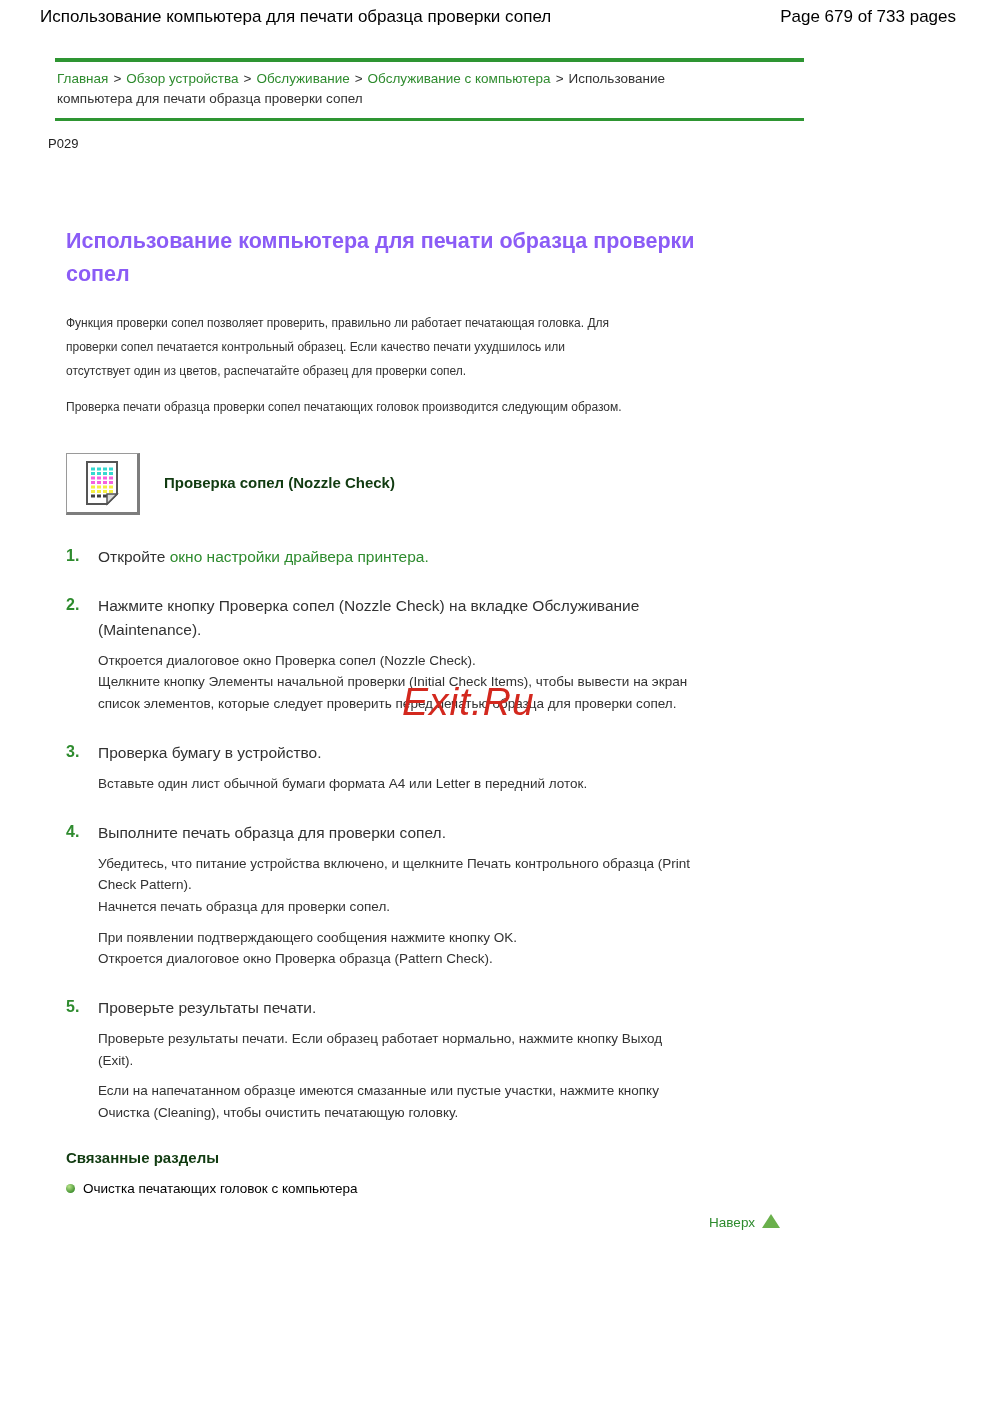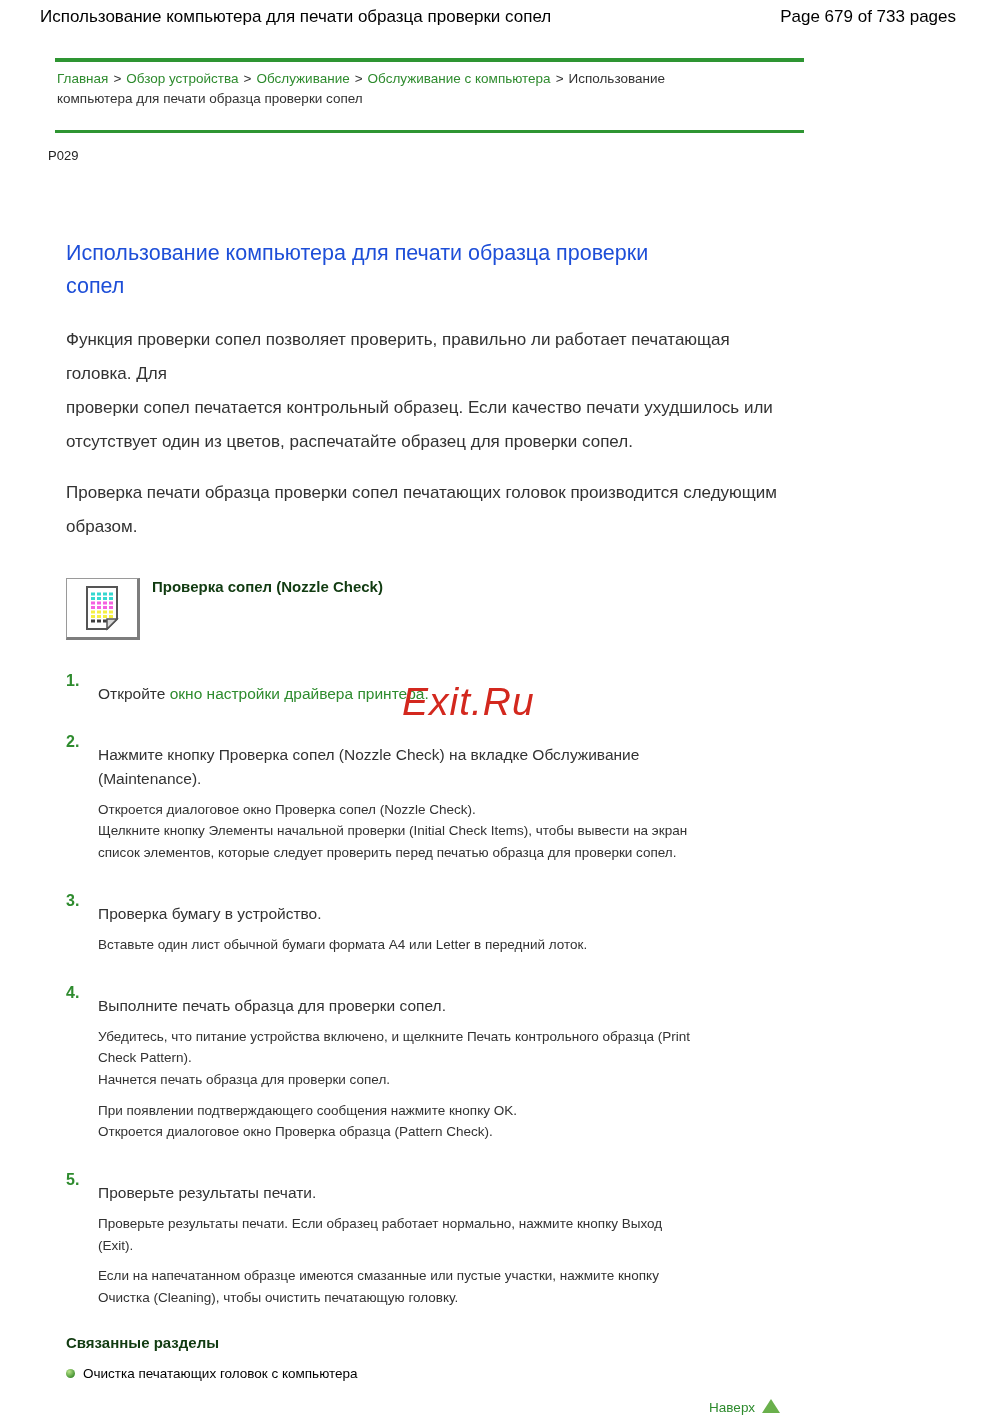--- a/index.html
+++ b/index.html
@@ -19,62 +19,62 @@
     padding:7px 44px 0 40px;
     font-size:17px; color:#000;
   }
 
   
   .breadcrumb {
     margin:31px 0 0 55px;
     width:745px;
     border-top:4px solid #2e9532;
     border-bottom:3px solid #2e9532;
-    padding:7px 2px 20px;
+    padding:7px 2px 8px;
     font-size:13.5px; line-height:1.5; color:#323232;
   }
   .breadcrumb a { color:#2e8b2e; text-decoration:none; cursor:pointer; }
   .breadcrumb .sep { color:#323232; margin:0 5px; }
 
   .pcode { margin:15px 0 0 48px; font-size:13px; color:#222; }
 
   .content { margin-left:66px; width:714px; }
 
   h1.article-title {
     margin:74px 0 0;
     font-size:21.5px; line-height:1.55;
-    color:#1d4ed8; font-weight:normal;
-  }
-
-  .intro { margin-top:20px; font-size:17px; line-height:2.0; }
+    color:#8b5cf6; font-weight:bold;
+  }
+
+  .intro { margin-top:20px; font-size:12px; line-height:2.0; }
   .intro-2 { margin-top:10px; }
 
   
-  .feature { margin-top:34px; display:flex; align-items:flex-start; }
+  .feature { margin-top:34px; display:flex; align-items:center;gap:12px; }
   .icon-btn {
     width:70px; height:58px;
     background:#fff;
     border:1px solid #9a9a9a;
     border-right:3px solid #7d7d7d;
     border-bottom:3px solid #7d7d7d;
     display:flex; align-items:center; justify-content:center;
   }
   .feature-label {
     margin-left:12px; padding-bottom:3px;
     font-size:15px; font-weight:bold; color:#113b11;
   }
 
   
   .steps { margin-top:30px; }
   .step { display:flex; margin-bottom:26px; }
   .step-num {
     flex:none; width:24px; margin-right:8px;
     color:#2e8b2e; font-weight:bold; font-size:16px; line-height:1.4;
   }
-  .step-main { flex:1; max-width:676px;margin-top:12px; }
+  .step-main { flex:1; max-width:676px; }
   .step-title { font-size:15.5px; line-height:1.5; color:#323232; }
   .step-title a { color:#2e8b2e; text-decoration:none; cursor:pointer; }
   .step-p { margin-top:9px; font-size:13.5px; line-height:1.6; color:#323232; }
 
   
   .related { margin-top:16px; }
   .related-heading { font-size:15px; font-weight:bold; color:#113b11; }
   .related-item { margin-top:15px; font-size:13.5px; display:flex; align-items:center; }
   .bullet {
     display:inline-block; width:9px; height:9px; border-radius:50%;

